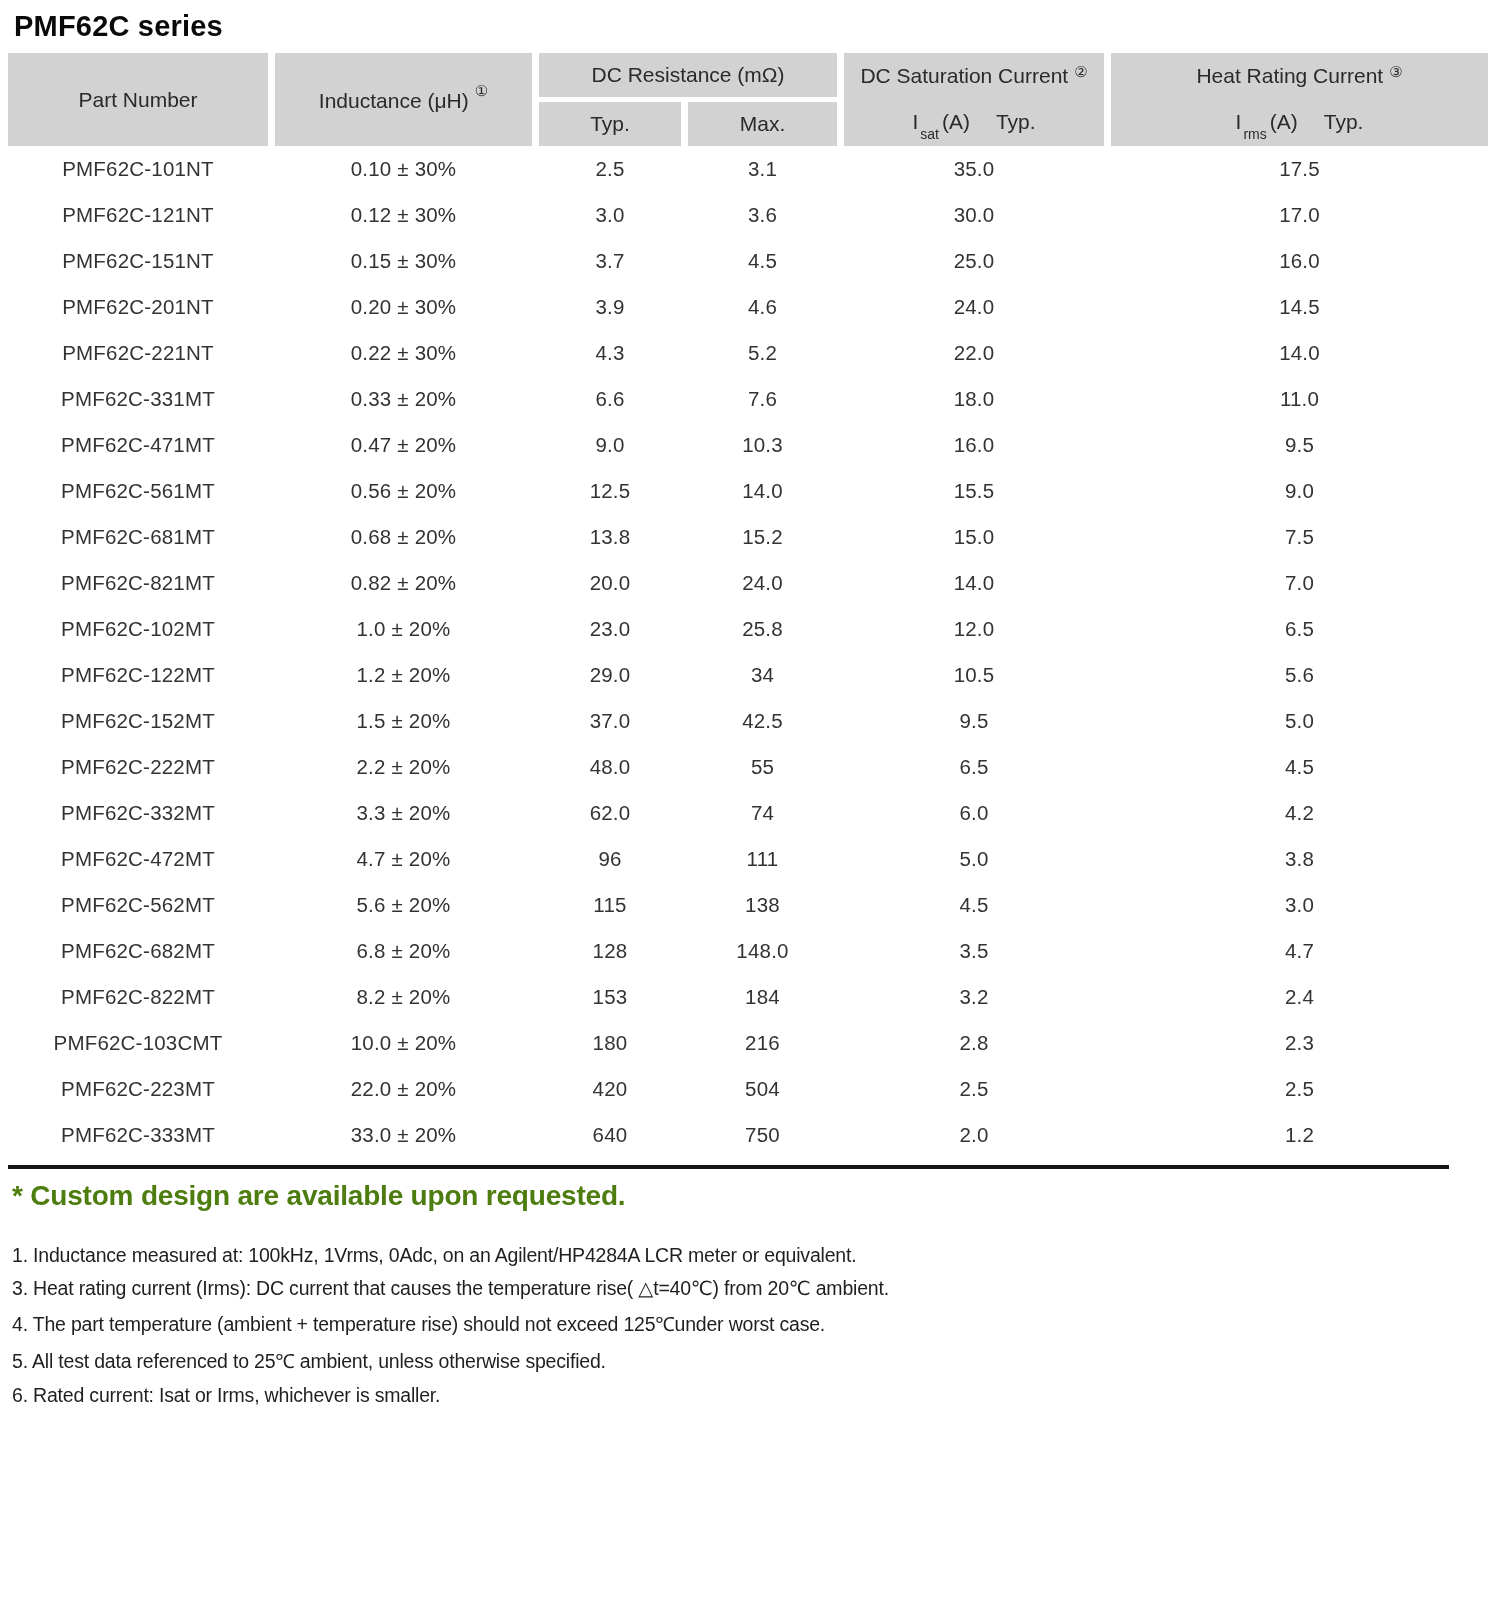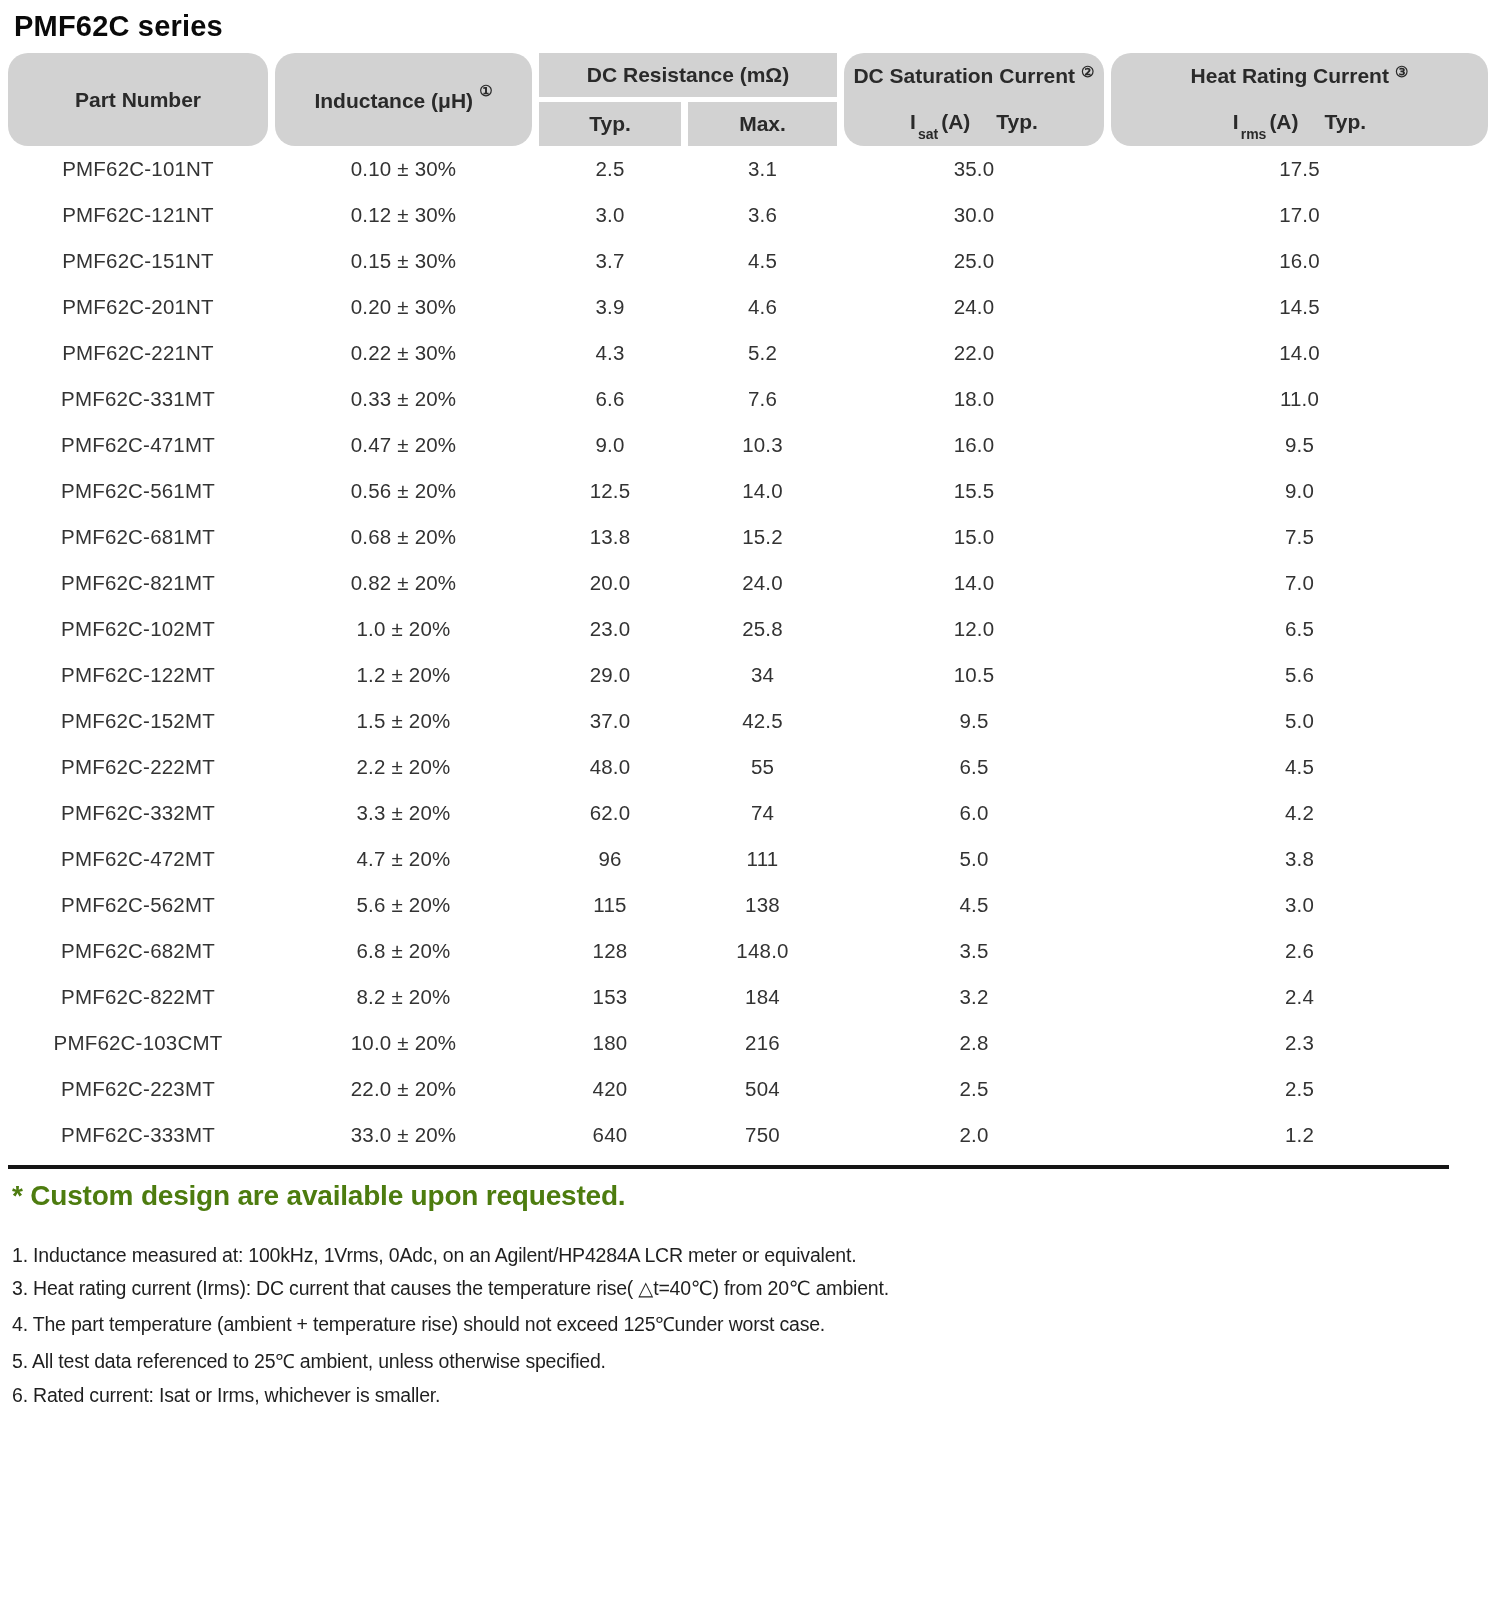--- a/index.html
+++ b/index.html
@@ -21,30 +21,30 @@
   }
 
   table.spec {
     border-collapse:separate;
     border-spacing:7px 0;
     table-layout:fixed;
     margin-left:1px;
   }
   table.spec th {
     background:#d2d2d2;
-    font-weight:bold;
+    font-weight:normal;
     font-size:21px;
     color:#2a2a2a;
     vertical-align:middle;
     padding:0;
   }
   tr.group-row { height:44px; }
   tr.sub-row   { height:49px; }
   tr.sub-row th { border-top:5px solid #ffffff; }
-  th.merged { height:93px;border-radius:20px; }
+  th.merged { height:93px; }
   th .cell-line1 { height:45px; display:flex; align-items:center; justify-content:center; }
   th .cell-line2 { height:48px; display:flex; align-items:center; justify-content:center; }
   sup.mark { font-size:15px; margin-left:6px; position:relative; top:-4px; }
   sub.sym  { font-size:14px; position:relative; top:4px; margin:16px 3px 0 2px; }
   .typ-gap { margin-left:26px; }
 
   table.spec td {
     height:46px;
     text-align:center;
     font-size:20.5px;
@@ -268,21 +268,21 @@
           <td>138</td>
           <td>4.5</td>
           <td>3.0</td>
         </tr>
         <tr>
           <td>PMF62C-682MT</td>
           <td>6.8 ± 20%</td>
           <td>128</td>
           <td>148.0</td>
           <td>3.5</td>
-          <td>2.6</td>
+          <td>4.7</td>
         </tr>
         <tr>
           <td>PMF62C-822MT</td>
           <td>8.2 ± 20%</td>
           <td>153</td>
           <td>184</td>
           <td>3.2</td>
           <td>2.4</td>
         </tr>
         <tr>

